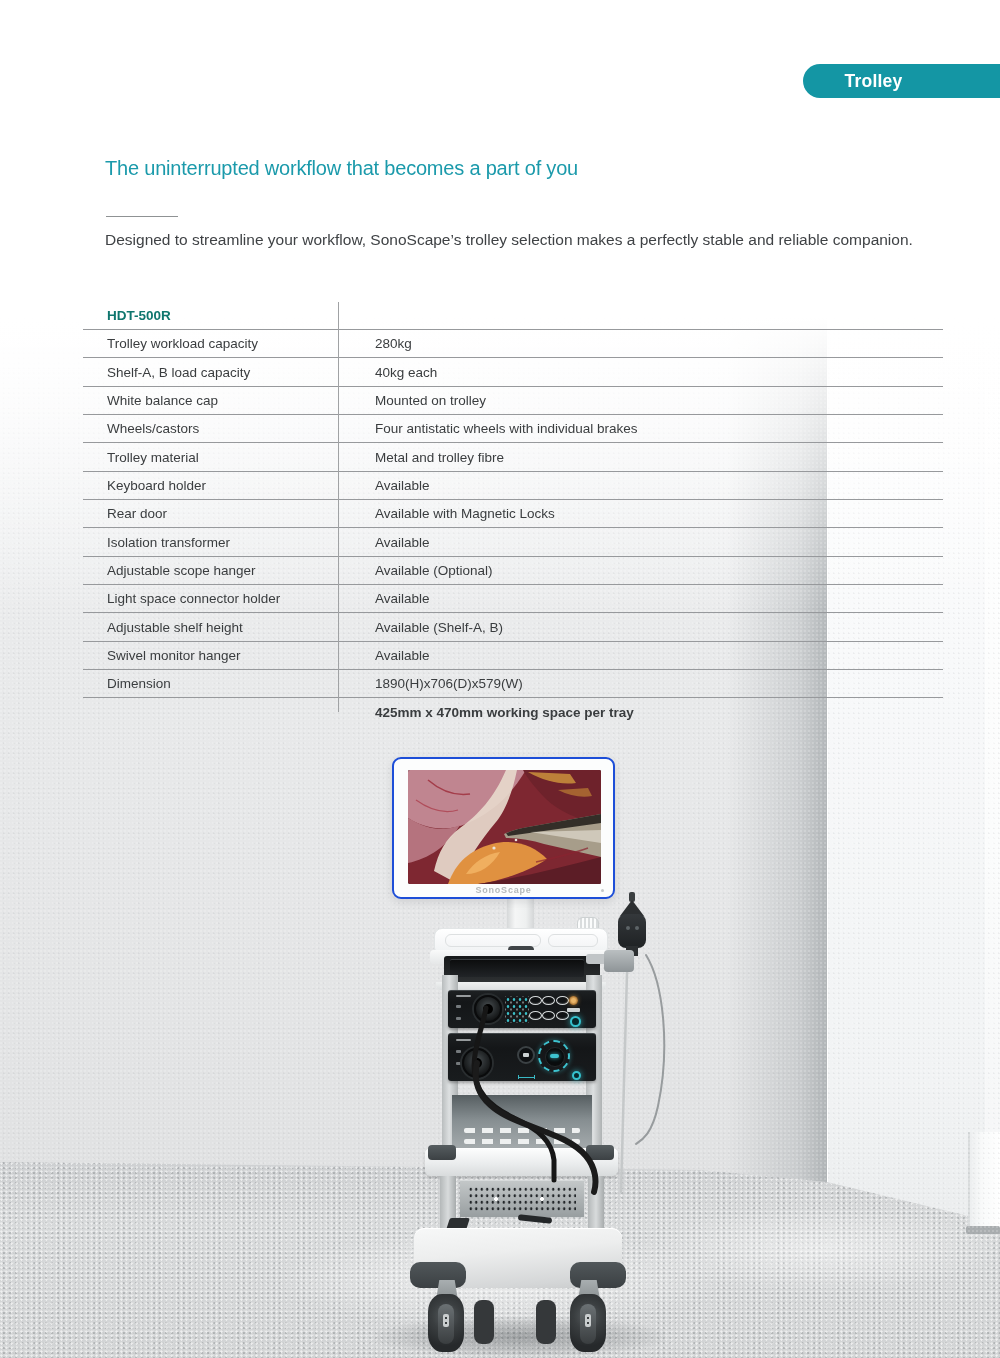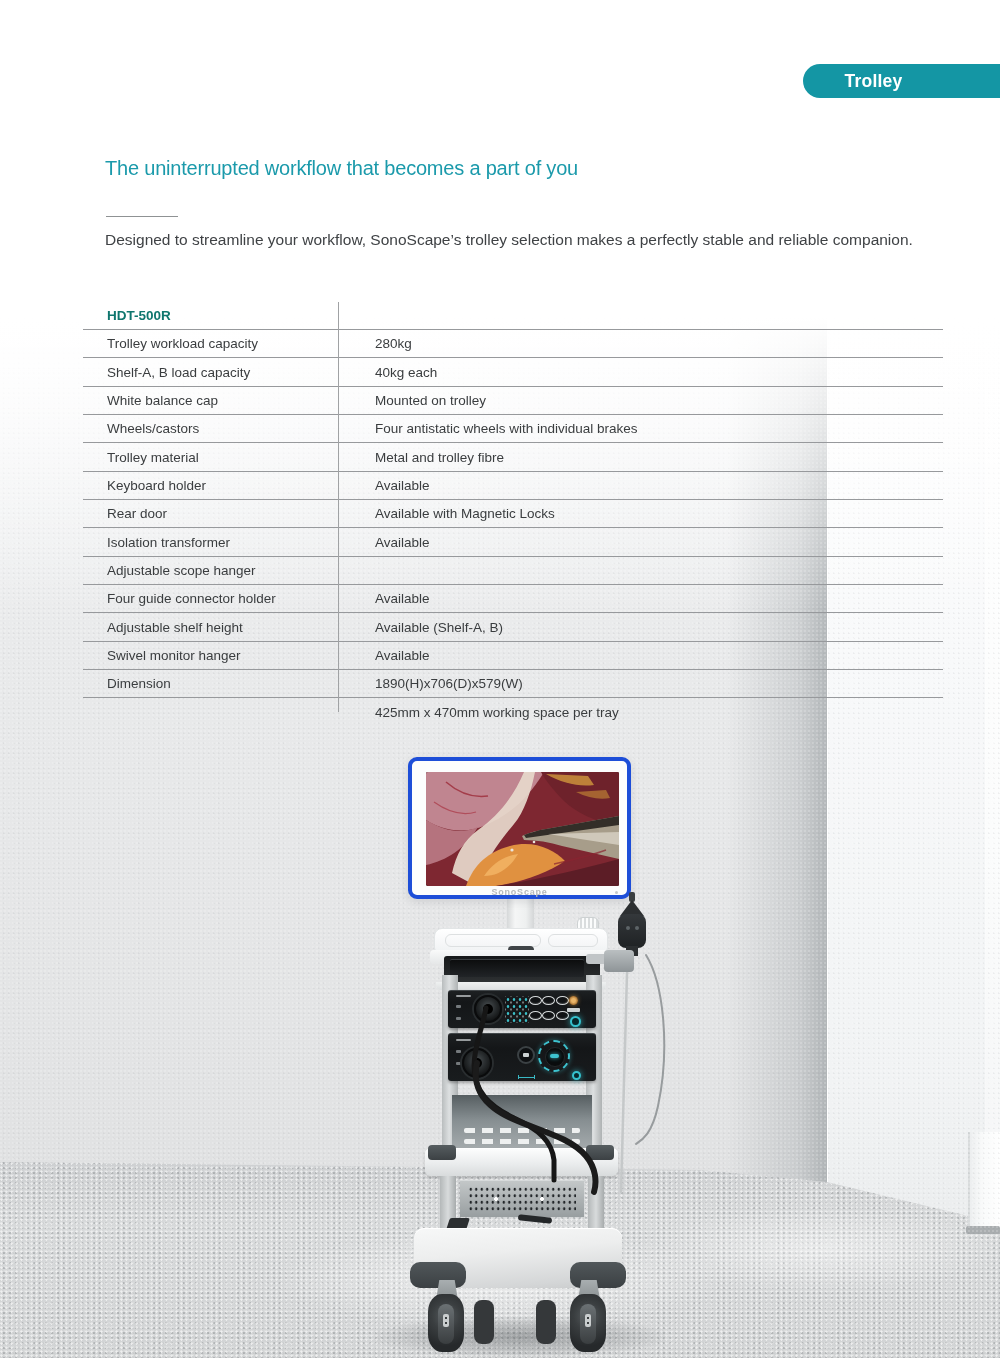--- a/index.html
+++ b/index.html
@@ -43,38 +43,38 @@
     display:flex;align-items:center;justify-content:center;padding-right:56px;box-sizing:border-box;
     color:#ffffff;font-size:17.5px;font-weight:bold;letter-spacing:.2px;}
   .title{position:absolute;left:105px;top:157px;width:830px;font-size:20px;font-weight:normal;letter-spacing:-.2px;}
   .title-rule{position:absolute;left:106px;top:216px;width:72px;height:1px;background:#8f9294;}
   .intro{position:absolute;left:105px;top:228px;width:814px;font-size:15.5px;line-height:23.5px;color:#3f4245;}
 
   
   .spec{position:absolute;left:83px;top:302px;width:860px;height:410px;color:#3a3d3f;}
   .spec .vline{position:absolute;left:255px;top:0;bottom:0;width:1px;background:#a0a2a4;}
   .srow{display:flex;height:27.35px;align-items:center;border-bottom:1px solid #97999c;font-size:13.5px;}
-  .srow:last-child{border-bottom:none;}
+  .srow:last-child{border-bottom:none;font-weight:bold;}
   .srow .lab{width:255px;padding-left:24px;box-sizing:border-box;}
   .srow .val{flex:1;padding-left:37px;}
   .srow.head{height:27px;font-weight:bold;color:#0f766e;}
 
   
   .trolley{position:absolute;left:390px;top:740px;width:300px;height:618px;z-index:2;}
   .trolley *{position:absolute;box-sizing:border-box;}
 
   .floor-shadow{left:-15px;top:577px;width:290px;height:40px;
     background:radial-gradient(ellipse at 50% 50%,rgba(70,75,78,.38) 0%,rgba(70,75,78,.16) 48%,rgba(70,75,78,0) 75%);}
 
   .stand{left:117px;top:157px;width:27px;height:48px;
     background:linear-gradient(to right,#d6d8d9,#f5f6f6 30%,#eef0f0 70%,#d4d6d7);}
   .knob{left:187px;top:177px;width:22px;height:22px;border:1px solid #cdd1d2;border-radius:6px;
     background:repeating-linear-gradient(90deg,#fbfcfc 0 2px,#d9dcdd 2px 4px);}
 
-  .monitor{left:18px;top:17px;width:223px;height:142px;background:#fcfdfd;border:4px solid #1d4ed8;
+  .monitor{left:2px;top:17px;width:223px;height:142px;background:#fcfdfd;border:2px solid #1d4ed8;
     border-radius:9px;box-shadow:0 3px 9px rgba(40,45,48,.12);}
   .monitor .screen{left:14px;top:11px;width:193px;height:114px;background:#000;overflow:hidden;border-radius:2px;}
   .monitor .brand{left:0;right:0;top:126px;text-align:center;font-size:9px;font-weight:bold;
     color:#b5b9bb;letter-spacing:.8px;}
   .monitor .pled{right:9px;top:130px;width:3px;height:3px;border-radius:50%;background:#c5c9ca;}
 
   .shelf-top{left:44px;top:188px;width:174px;height:24px;border-radius:8px 8px 4px 4px;
     background:linear-gradient(#ffffff,#f1f3f4);border:1px solid #e2e5e6;}
   .tray-a{left:10px;top:5px;width:96px;height:13px;border:1px solid #dde0e1;border-radius:6px;}
   .tray-b{left:113px;top:5px;width:50px;height:13px;border:1px solid #dde0e1;border-radius:6px;}
@@ -370,23 +370,24 @@
     <div class="srow">
       <span class="lab">Rear door</span>
       <span class="val">Available with Magnetic Locks</span>
     </div>
     <div class="srow">
       <span class="lab">Isolation transformer</span>
       <span class="val">Available</span>
     </div>
     <div class="srow">
       <span class="lab">Adjustable scope hanger</span>
-    </div>
-    <div class="srow">
-      <span class="lab">Four guide connector holder</span>
+      <span class="val">Available (Optional)</span>
+    </div>
+    <div class="srow">
+      <span class="lab">Light space connector holder</span>
       <span class="val">Available</span>
     </div>
     <div class="srow">
       <span class="lab">Adjustable shelf height</span>
       <span class="val">Available (Shelf-A, B)</span>
     </div>
     <div class="srow">
       <span class="lab">Swivel monitor hanger</span>
       <span class="val">Available</span>
     </div>

